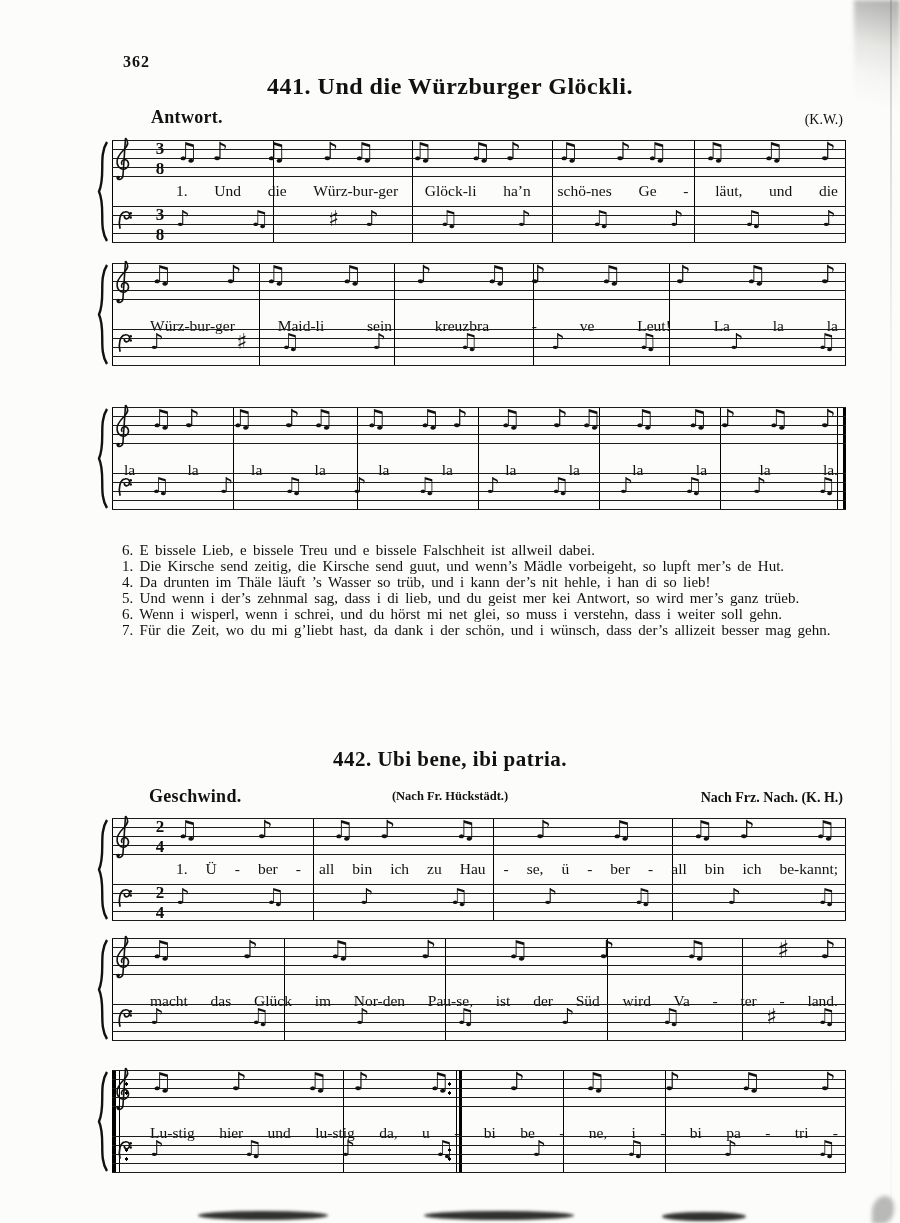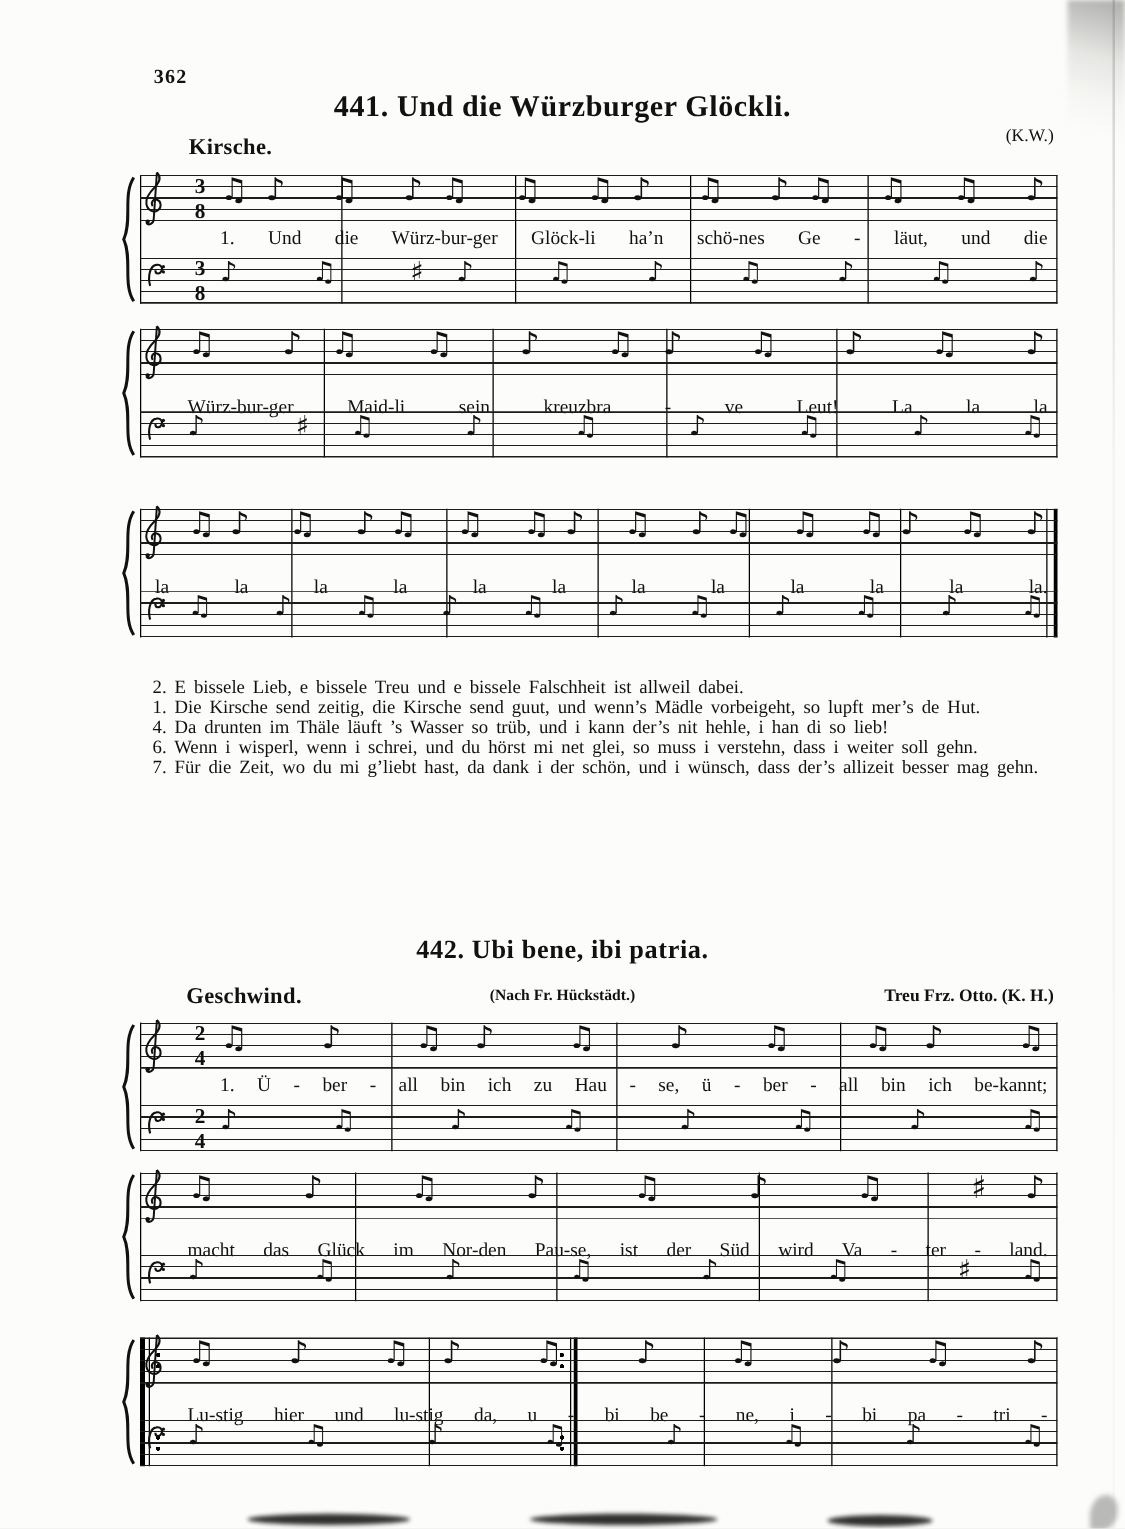--- a/index.html
+++ b/index.html
@@ -24,21 +24,21 @@
 
   
   .pagenum { position:absolute; left:123px; top:53px; font-size:16px; font-weight:bold; letter-spacing:1px; }
   .songtitle { position:absolute; left:0; width:100%; text-align:center; font-weight:bold; letter-spacing:.5px; }
   .t441 { top:73px;  font-size:24px; }
   .t442 { top:747px; font-size:21px; }
   .tempo  { position:absolute; font-size:18px; font-weight:bold; letter-spacing:.3px; }
   .tempo1 { left:151px; top:107px; }
   .tempo2 { left:149px; top:786px; }
   .attr   { position:absolute; font-size:14px; }
-  .attr1  { right:57px; top:102px; }
+  .attr1  { right:57px; top:112px; }
   .attr2  { right:57px; top:790px; font-weight:bold; }
   .subt2  { position:absolute; left:0; width:100%; text-align:center; top:789px; font-size:12.5px; font-weight:bold; }
 
   
   .system { position:absolute; left:96px; width:752px; height:103px; }
   .brace  { position:absolute; left:0; top:0; width:14px; height:103px; }
   .staffarea { position:absolute; left:16px; right:2px; top:0; bottom:0; }
   .staff { position:absolute; left:0; right:0; height:37px;
     background-image:repeating-linear-gradient(to bottom,#1c1c1a 0 1px,transparent 1px 9px);
     background-size:100% 37px; background-repeat:no-repeat; }
@@ -104,21 +104,21 @@
 <body>
 
 <div class="page">
 
   <div class="smudge-tr"></div>
   <div class="edge-right"></div>
 
   <div class="pagenum">362</div>
 
   <div class="songtitle t441">441. Und die Würzburger Glöckli.</div>
-  <div class="tempo tempo1">Kirsche.</div>
+  <div class="tempo tempo1">Antwort.</div>
   <div class="attr attr1">(K.W.)</div>
 
   <div class="system sys1 withsig">
     <svg class="brace" viewBox="0 0 14 103">
         <path d="M11 2 C2 16 10 36 3 51.5 C10 67 2 87 11 101" stroke-width="2.4"></path>
       </svg>
     <div class="staffarea">
       <div class="bl b1"></div>
       <div class="staff treble">
         <svg class="clef tclef" viewBox="0 0 26 62">
@@ -196,31 +196,32 @@
           <circle cx="19.2" cy="9" r="1.8" fill="#111" stroke="none"></circle>
             <circle cx="19.2" cy="15" r="1.8" fill="#111" stroke="none"></circle>
         </svg>
         <div class="notes nb">♫ ♪ ♫ ♪ ♫ ♪ ♫ ♪ ♫ ♪ ♫</div>
       </div>
     </div>
   </div>
 
   <div class="verses">
 
-  <p>2. E bissele Lieb, e bissele Treu und e bissele Falschheit ist allweil dabei.</p>
+  <p>6. E bissele Lieb, e bissele Treu und e bissele Falschheit ist allweil dabei.</p>
       <p>1. Die Kirsche send zeitig, die Kirsche send guut, und wenn’s Mädle vorbeigeht, so lupft mer’s de Hut.</p>
       <p>4. Da drunten im Thäle läuft ’s Wasser so trüb, und i kann der’s nit hehle, i han di so lieb!</p>
+      <p>5. Und wenn i der’s zehnmal sag, dass i di lieb, und du geist mer kei Antwort, so wird mer’s ganz trüeb.</p>
       <p>6. Wenn i wisperl, wenn i schrei, und du hörst mi net glei, so muss i verstehn, dass i weiter soll gehn.</p>
       <p>7. Für die Zeit, wo du mi g’liebt hast, da dank i der schön, und i wünsch, dass der’s allizeit besser mag gehn.</p>
     </div>
 
   <div class="songtitle t442">442. Ubi bene, ibi patria.</div>
   <div class="tempo tempo2">Geschwind.</div>
   <div class="subt2">(Nach Fr. Hückstädt.)</div>
-  <div class="attr attr2">Treu Frz. Otto. (K. H.)</div>
+  <div class="attr attr2">Nach Frz. Nach. (K. H.)</div>
 
   <div class="system sys4 withsig">
     <svg class="brace" viewBox="0 0 14 103">
         <path d="M11 2 C2 16 10 36 3 51.5 C10 67 2 87 11 101" stroke-width="2.4"></path>
       </svg>
     <div class="staffarea">
       <div class="bl b4"></div>
       <div class="staff treble">
         <svg class="clef tclef" viewBox="0 0 26 62">
           <path d="M16 6 C20 10 19 15 14 20 C8 26 5 31 6 36 C7 42 13 45 17 42 C21 39 20 33 16 32 C12 31 10 35 12 38" stroke-width="1.9"></path>

